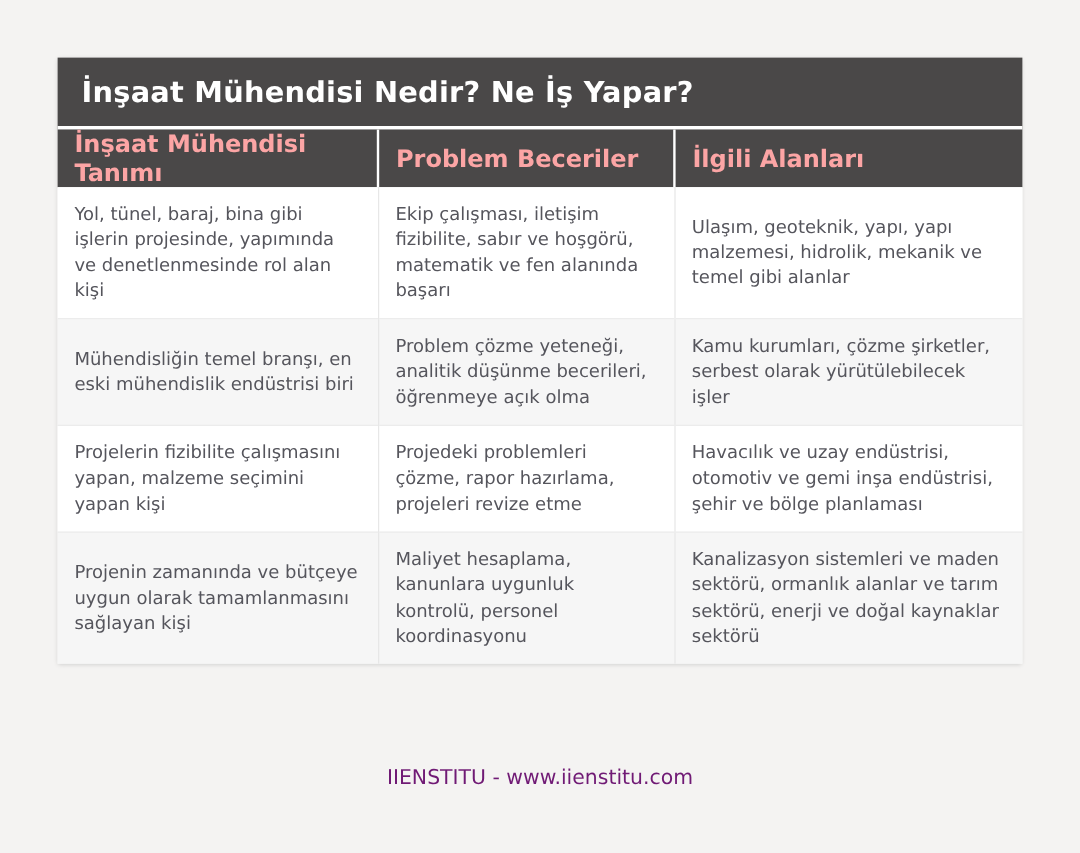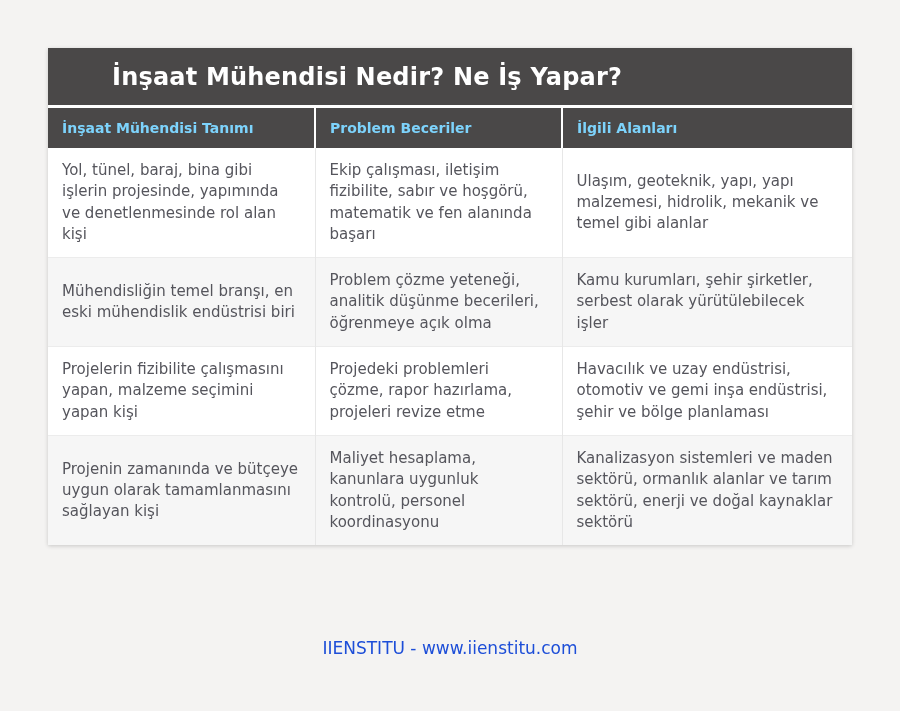--- a/index.html
+++ b/index.html
@@ -22,34 +22,33 @@
     display: flex;
     align-items: center;
     padding: 0 20px;
     border-bottom: 3px solid #ffffff;
   }
   .card-title-bar h1 {
     color: #ffffff;
     font-size: 24px;
     font-weight: bold;
     letter-spacing: 0.2px;
-    margin-left: 44px;
   }
   table.info-table {
     width: 804px;
     border-collapse: collapse;
     table-layout: fixed;
   }
   col.c1 { width: 267px; }
   col.c2 { width: 247px; }
   col.c3 { width: 290px; }
   .info-table thead th {
     background: #4a4848;
-    color: #7dd3fc;
-    font-size: 14px;
+    color: #fca5a5;
+    font-size: 20px;
     font-weight: bold;
     text-align: left;
     height: 40px;
     padding: 0 14px;
     border-left: 2px solid #ffffff;
     vertical-align: middle;
   }
   .info-table thead th:first-child { border-left: none; }
   .info-table tbody td {
     font-size: 15px;
@@ -62,21 +61,21 @@
   }
   .info-table tbody td:first-child { border-left: none; }
   .info-table tbody tr:first-child td { border-top: none; }
   .info-table tbody tr:nth-child(odd)  { background: #ffffff; }
   .info-table tbody tr:nth-child(even) { background: #f6f6f6; }
   .page-footer {
     position: absolute;
     left: 0; top: 638px;
     width: 900px;
     text-align: center;
-    color: #1d4ed8;
+    color: #701a75;
     font-size: 17px;
   }
 </style>
 </head>
 <body>
 
 <div class="card">
   <div class="card-title-bar">
     <h1>İnşaat Mühendisi Nedir? Ne İş Yapar?</h1>
   </div>
@@ -96,21 +95,21 @@
     </thead>
     <tbody>
       <tr>
         <td>Yol, tünel, baraj, bina gibi işlerin projesinde, yapımında ve denetlenmesinde rol alan kişi</td>
         <td>Ekip çalışması, iletişim fizibilite, sabır ve hoşgörü, matematik ve fen alanında başarı</td>
         <td>Ulaşım, geoteknik, yapı, yapı malzemesi, hidrolik, mekanik ve temel gibi alanlar</td>
       </tr>
       <tr>
         <td>Mühendisliğin temel branşı, en eski mühendislik endüstrisi biri</td>
         <td>Problem çözme yeteneği, analitik düşünme becerileri, öğrenmeye açık olma</td>
-        <td>Kamu kurumları, şehir şirketler, serbest olarak yürütülebilecek işler</td>
+        <td>Kamu kurumları, çözme şirketler, serbest olarak yürütülebilecek işler</td>
       </tr>
       <tr>
         <td>Projelerin fizibilite çalışmasını yapan, malzeme seçimini yapan kişi</td>
         <td>Projedeki problemleri çözme, rapor hazırlama, projeleri revize etme</td>
         <td>Havacılık ve uzay endüstrisi, otomotiv ve gemi inşa endüstrisi, şehir ve bölge planlaması</td>
       </tr>
       <tr>
         <td>Projenin zamanında ve bütçeye uygun olarak tamamlanmasını sağlayan kişi</td>
         <td>Maliyet hesaplama, kanunlara uygunluk kontrolü, personel koordinasyonu</td>
         <td>Kanalizasyon sistemleri ve maden sektörü, ormanlık alanlar ve tarım sektörü, enerji ve doğal kaynaklar sektörü</td>

